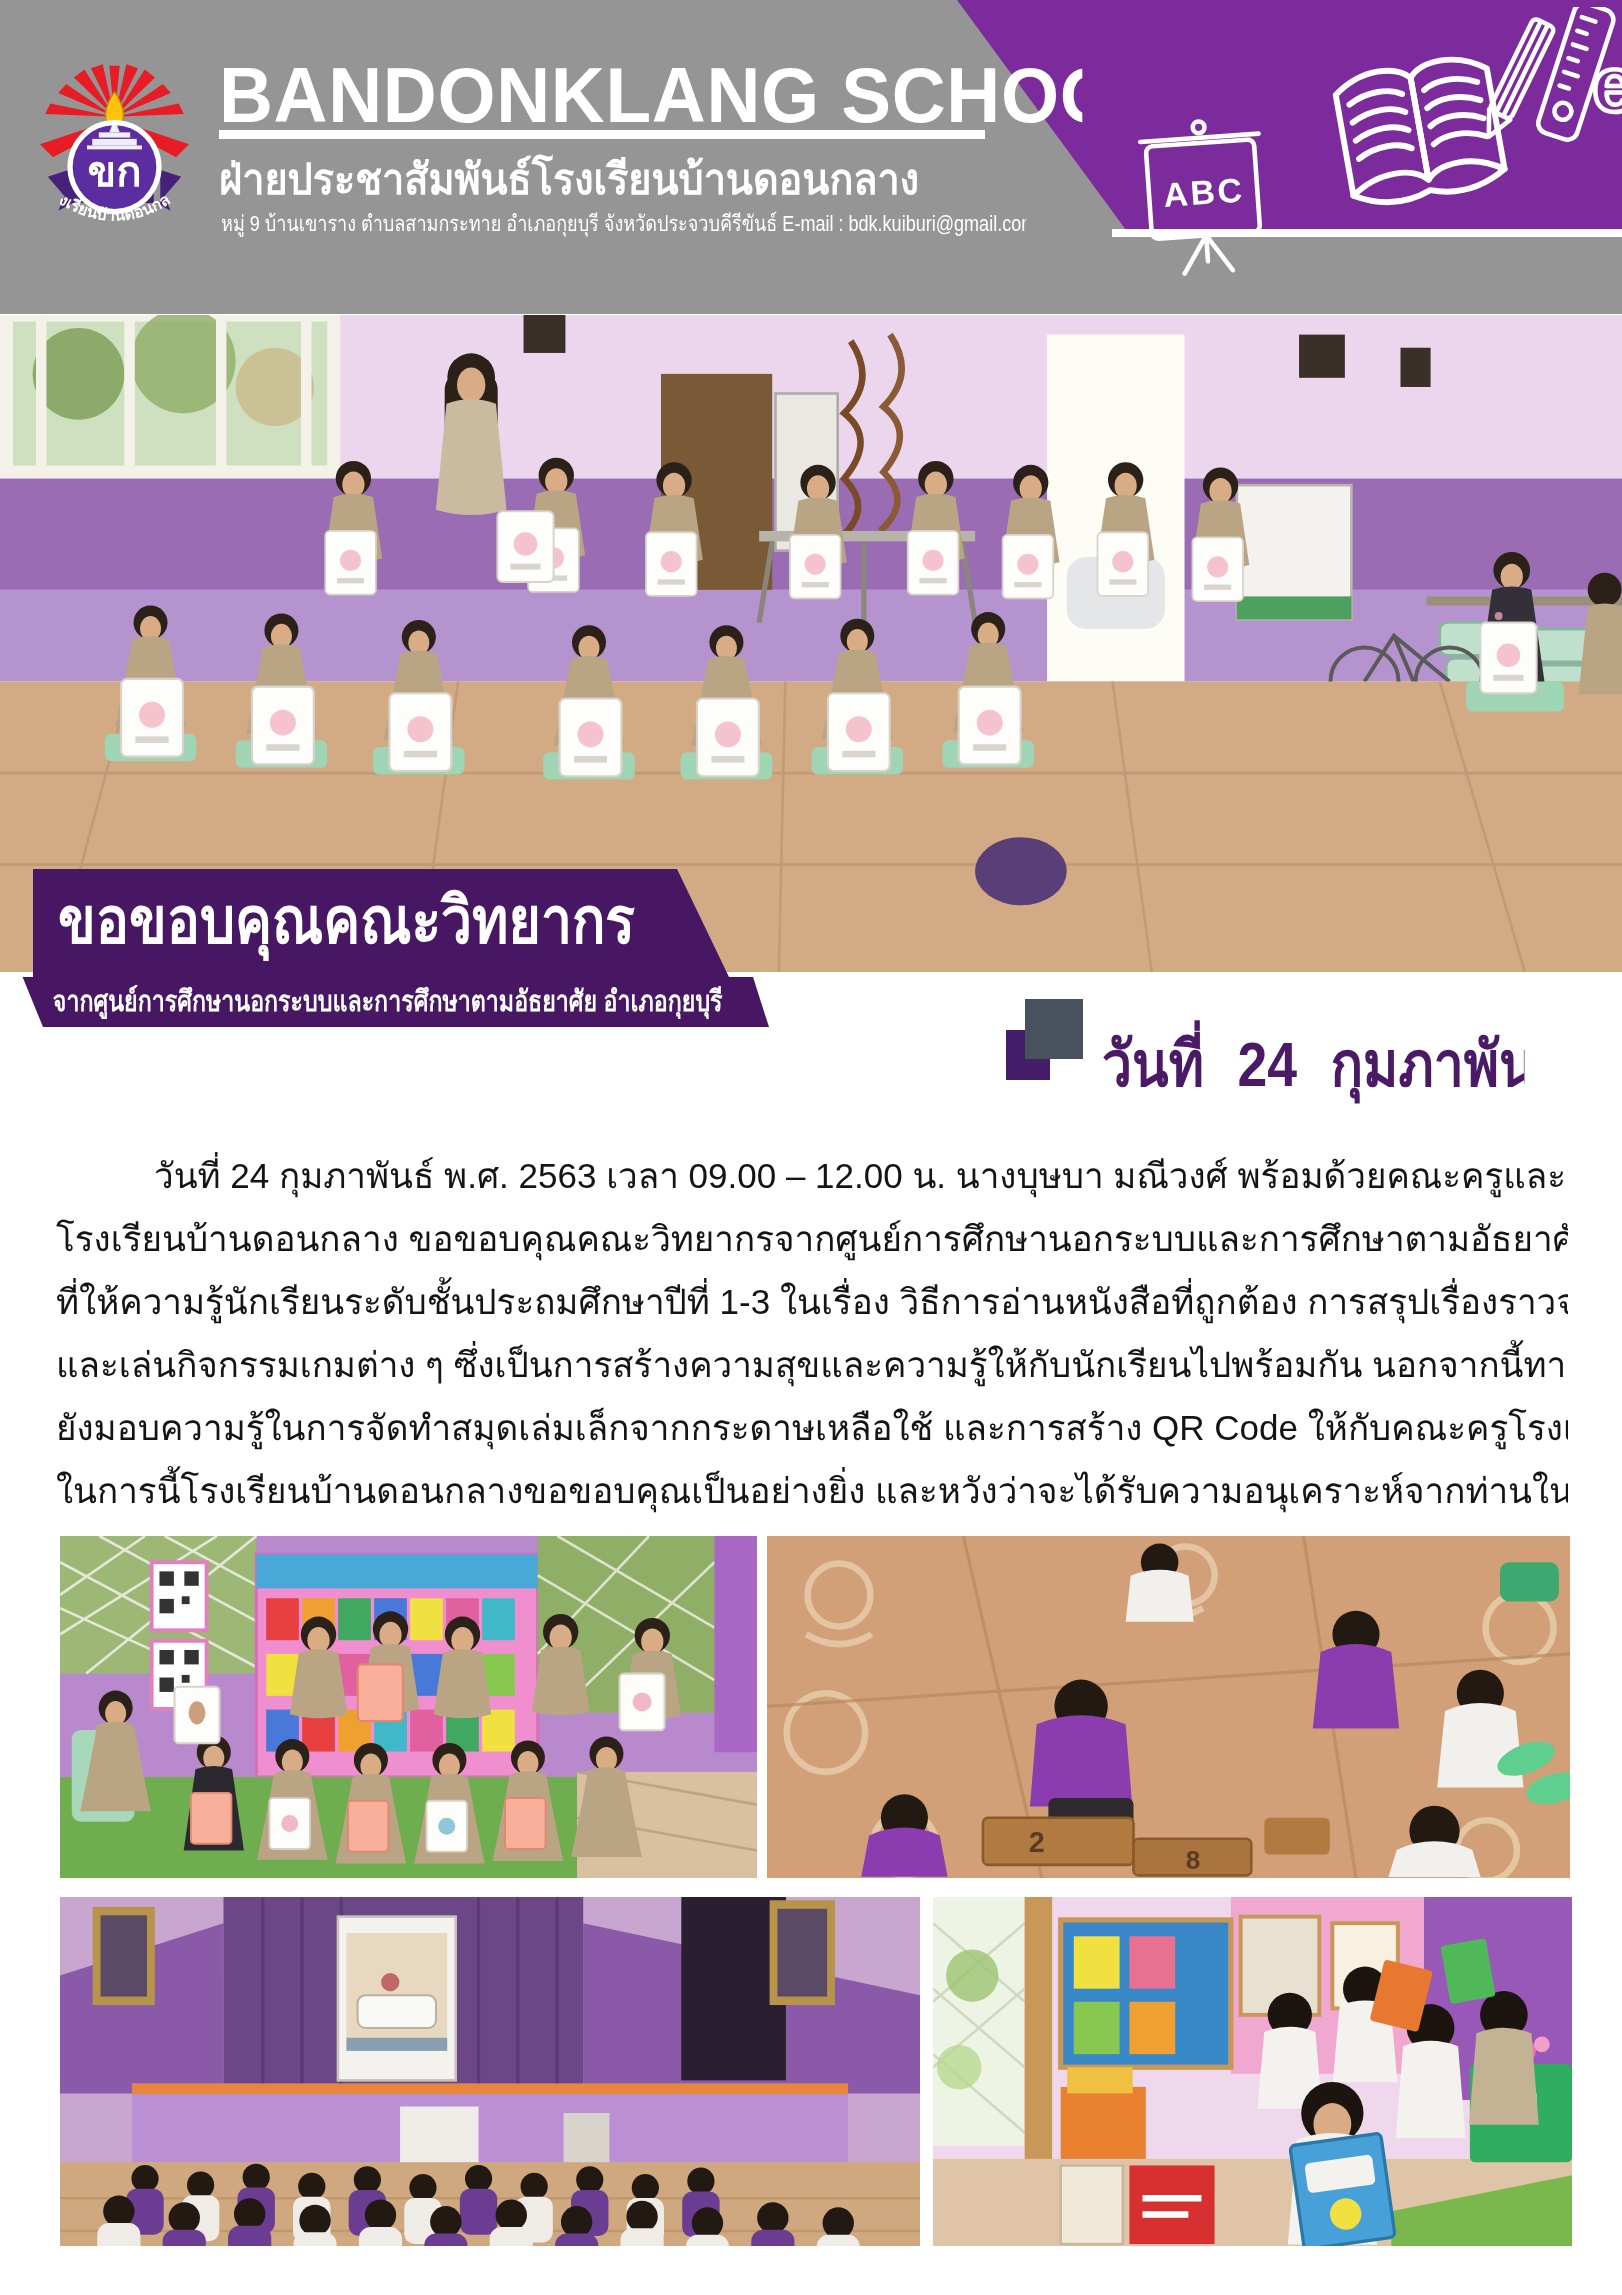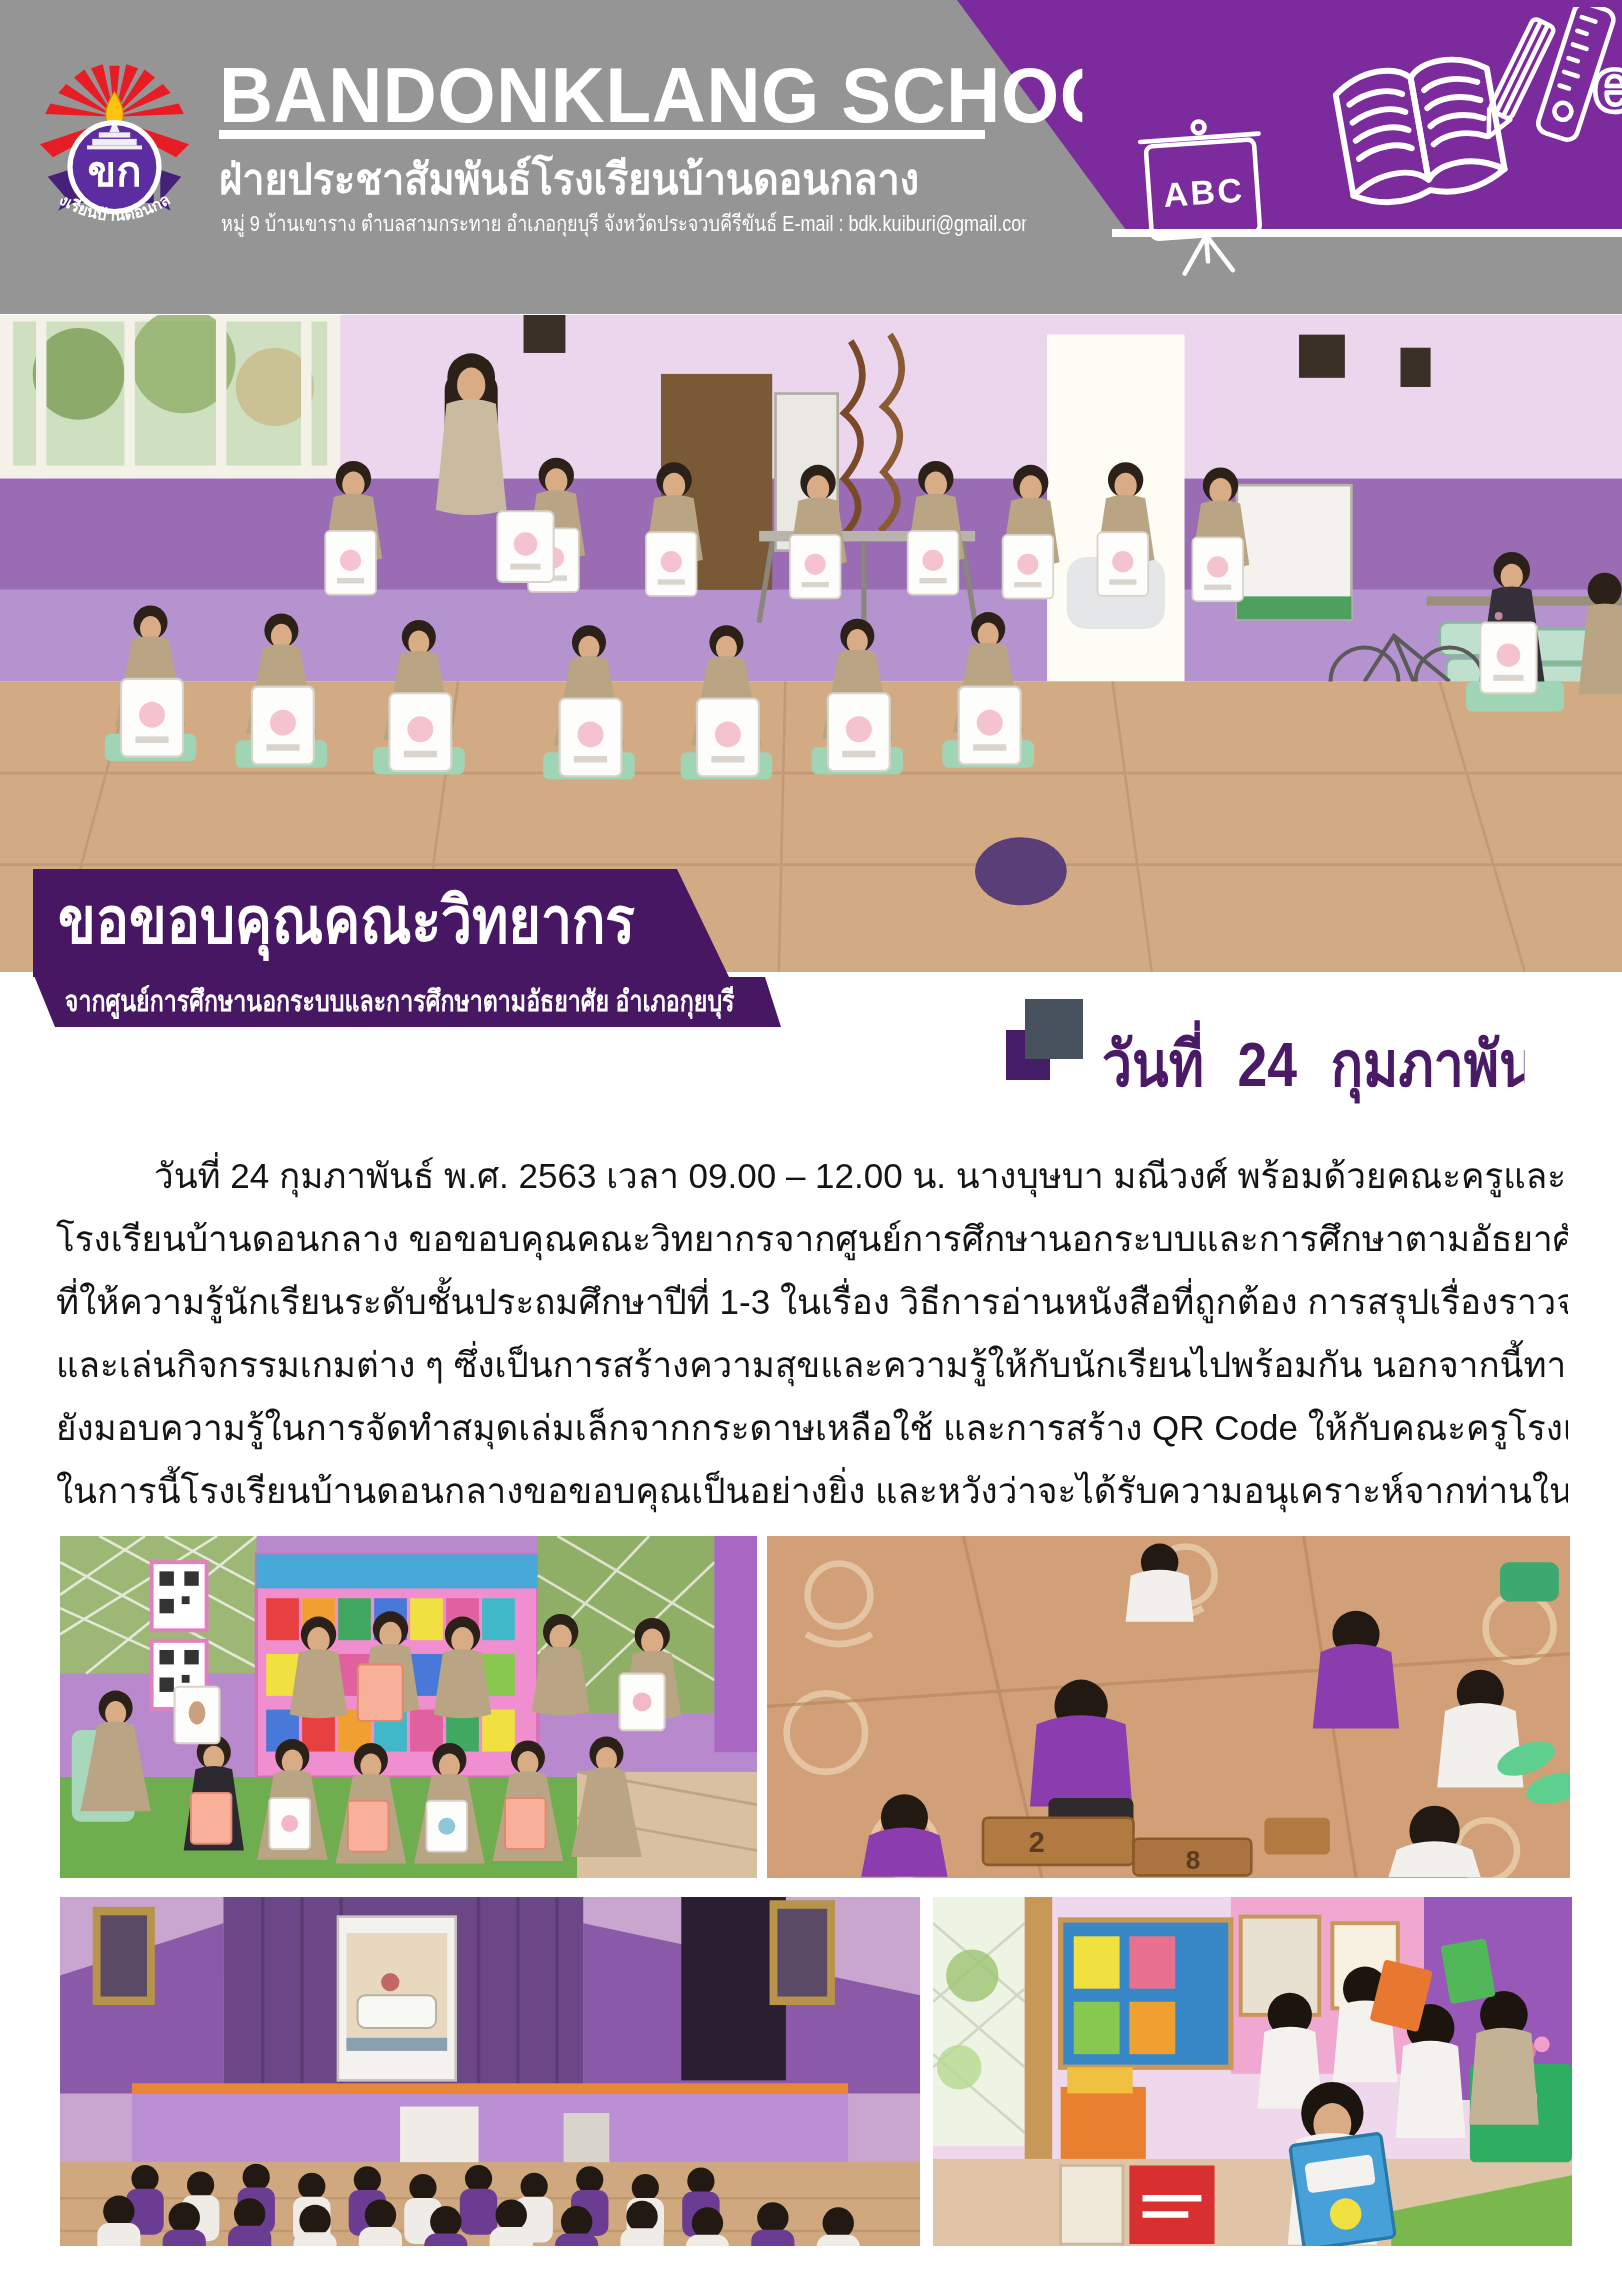--- a/index.html
+++ b/index.html
@@ -21,21 +21,21 @@
   .title-bar{left:219px;top:130px;width:766px;height:9.2px;background:#ffffff;}
   .dept{left:219px;top:148px;width:916px;height:63px;color:#ffffff;font-size:43px;font-weight:700;
       white-space:nowrap;overflow:hidden;transform:scaleX(.92);transform-origin:left center;line-height:63px;}
   .addr{left:221px;top:209px;width:982px;height:30px;color:#ffffff;font-size:22px;
       white-space:nowrap;overflow:hidden;transform:scaleX(.82);transform-origin:left center;line-height:30px;}
   
   .cap1{left:33px;top:869px;width:700px;height:108px;background:#471763;
       clip-path:polygon(0 0,644px 0,696px 108px,0 108px);color:#fff;z-index:6;text-align:right;}
   .cap1 span{display:block;padding-left:29.4px;line-height:103px;font-size:65px;font-weight:700;
       transform:scaleX(.85);transform-origin:left center;white-space:nowrap;}
-  .cap2{left:32px;top:977px;width:759px;height:50px;background:#471763;
+  .cap2{left:20px;top:977px;width:759px;height:50px;background:#471763;
       clip-path:polygon(2.6px 0,733px 0,749px 50px,23px 50px);color:#fff;z-index:6;}
   .cap2 span{display:block;padding-left:41px;line-height:48px;font-size:29px;font-weight:700;
       transform:scaleX(.8);transform-origin:left center;white-space:nowrap;}
   
   .sq-slate{left:1025px;top:999px;width:58px;height:60px;background:#47525e;z-index:5;}
   .sq-purple{left:1006px;top:1030px;width:44px;height:50px;background:#451d69;z-index:4;}
   .date-h{left:1102px;top:1018px;width:497px;height:92px;color:#4a1a66;font-size:63px;font-weight:700;
       white-space:nowrap;overflow:hidden;word-spacing:22px;line-height:92px;
       transform:scaleX(.85);transform-origin:left center;}
   

